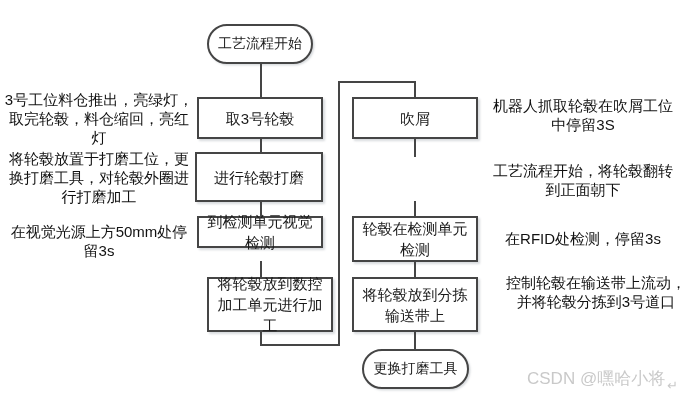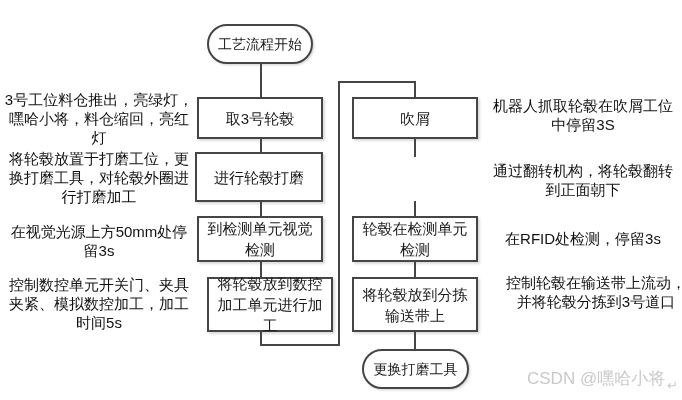--- a/index.html
+++ b/index.html
@@ -19,20 +19,21 @@
     display:flex;align-items:center;justify-content:center;
     text-align:center;
     font-size:15px;line-height:21px;
     box-shadow:1.5px 1.5px 2px rgba(120,130,140,0.28);
     padding:1px 4px;
   }
   .terminal{
     border-radius:20px;
     font-size:14px;
     box-shadow:1.5px 1.5px 2px rgba(120,130,140,0.28);
+    font-family:Liberation Mono, monospace;
   }
   .note{
     position:absolute;
     text-align:center;
     font-size:15px;line-height:19px;
     color:#111111;
   }
   .vline,.hline{position:absolute;background:#454545;}
   .vline{width:2px;}
   .hline{height:2px;}
@@ -51,36 +52,35 @@
 </style>
 </head>
 <body>
 
 <div id="canvas">
 
   <div class="node terminal" style="left:207px;top:24px;width:106px;height:40px;">工艺流程开始</div>
 
   <div class="node" style="left:197px;top:97px;width:126px;height:42px;">取3号轮毂</div>
   <div class="node" style="left:195px;top:152px;width:128px;height:50px;">进行轮毂打磨</div>
-  <div class="node" style="left:197px;top:216px;width:126px;height:46px;">到检测单元视觉检测</div>
+  <div class="node" style="left:197px;top:216px;width:126px;height:32px;">到检测单元视觉检测</div>
   <div class="node" style="left:207px;top:277px;width:126px;height:55px;">将轮毂放到数控加工单元进行加工</div>
 
   <div class="node" style="left:352px;top:97px;width:126px;height:42px;">吹屑</div>
   <div class="node" style="left:352px;top:216px;width:126px;height:46px;">轮毂在检测单元检测</div>
   <div class="node" style="left:352px;top:277px;width:126px;height:55px;">将轮毂放到分拣输送带上</div>
 
   <div class="node terminal" style="left:362px;top:349px;width:107px;height:40px;">更换打磨工具</div>
 
-  <div class="note" style="left:4px;top:90px;width:190px;">3号工位料仓推出，亮绿灯，嘿哈小将，料仓缩回，亮红灯</div>
+  <div class="note" style="left:4px;top:90px;width:190px;">3号工位料仓推出，亮绿灯，取完轮毂，料仓缩回，亮红灯</div>
   <div class="note" style="left:2px;top:149px;width:194px;">将轮毂放置于打磨工位，更换打磨工具，对轮毂外圈进行打磨加工</div>
   <div class="note" style="left:4px;top:222px;width:190px;">在视觉光源上方50mm处停留3s</div>
-  <div class="note" style="left:4px;top:275px;width:190px;">控制数控单元开关门、夹具夹紧、模拟数控加工，加工时间5s</div>
 
   <div class="note" style="left:488px;top:96px;width:190px;">机器人抓取轮毂在吹屑工位中停留3S</div>
-  <div class="note" style="left:486px;top:161px;width:194px;">通过翻转机构，将轮毂翻转到正面朝下</div>
+  <div class="note" style="left:486px;top:161px;width:194px;">工艺流程开始，将轮毂翻转到正面朝下</div>
   <div class="note" style="left:488px;top:229px;width:190px;">在RFID处检测，停留3s</div>
   <div class="note" style="left:486px;top:273px;width:194px;margin-left:13px;">控制轮毂在输送带上流动，并将轮毂分拣到3号道口</div>
 
   <div class="vline" style="left:260px;top:63px;height:34px;"></div>
   <div class="vline" style="left:260px;top:139px;height:13px;"></div>
   <div class="vline" style="left:260px;top:201px;height:15px;"></div>
   <div class="vline" style="left:260px;top:261px;height:16px;"></div>
 
   <div class="vline" style="left:260px;top:331px;height:14px;"></div>
   <div class="hline" style="left:260px;top:344px;width:80px;"></div>

